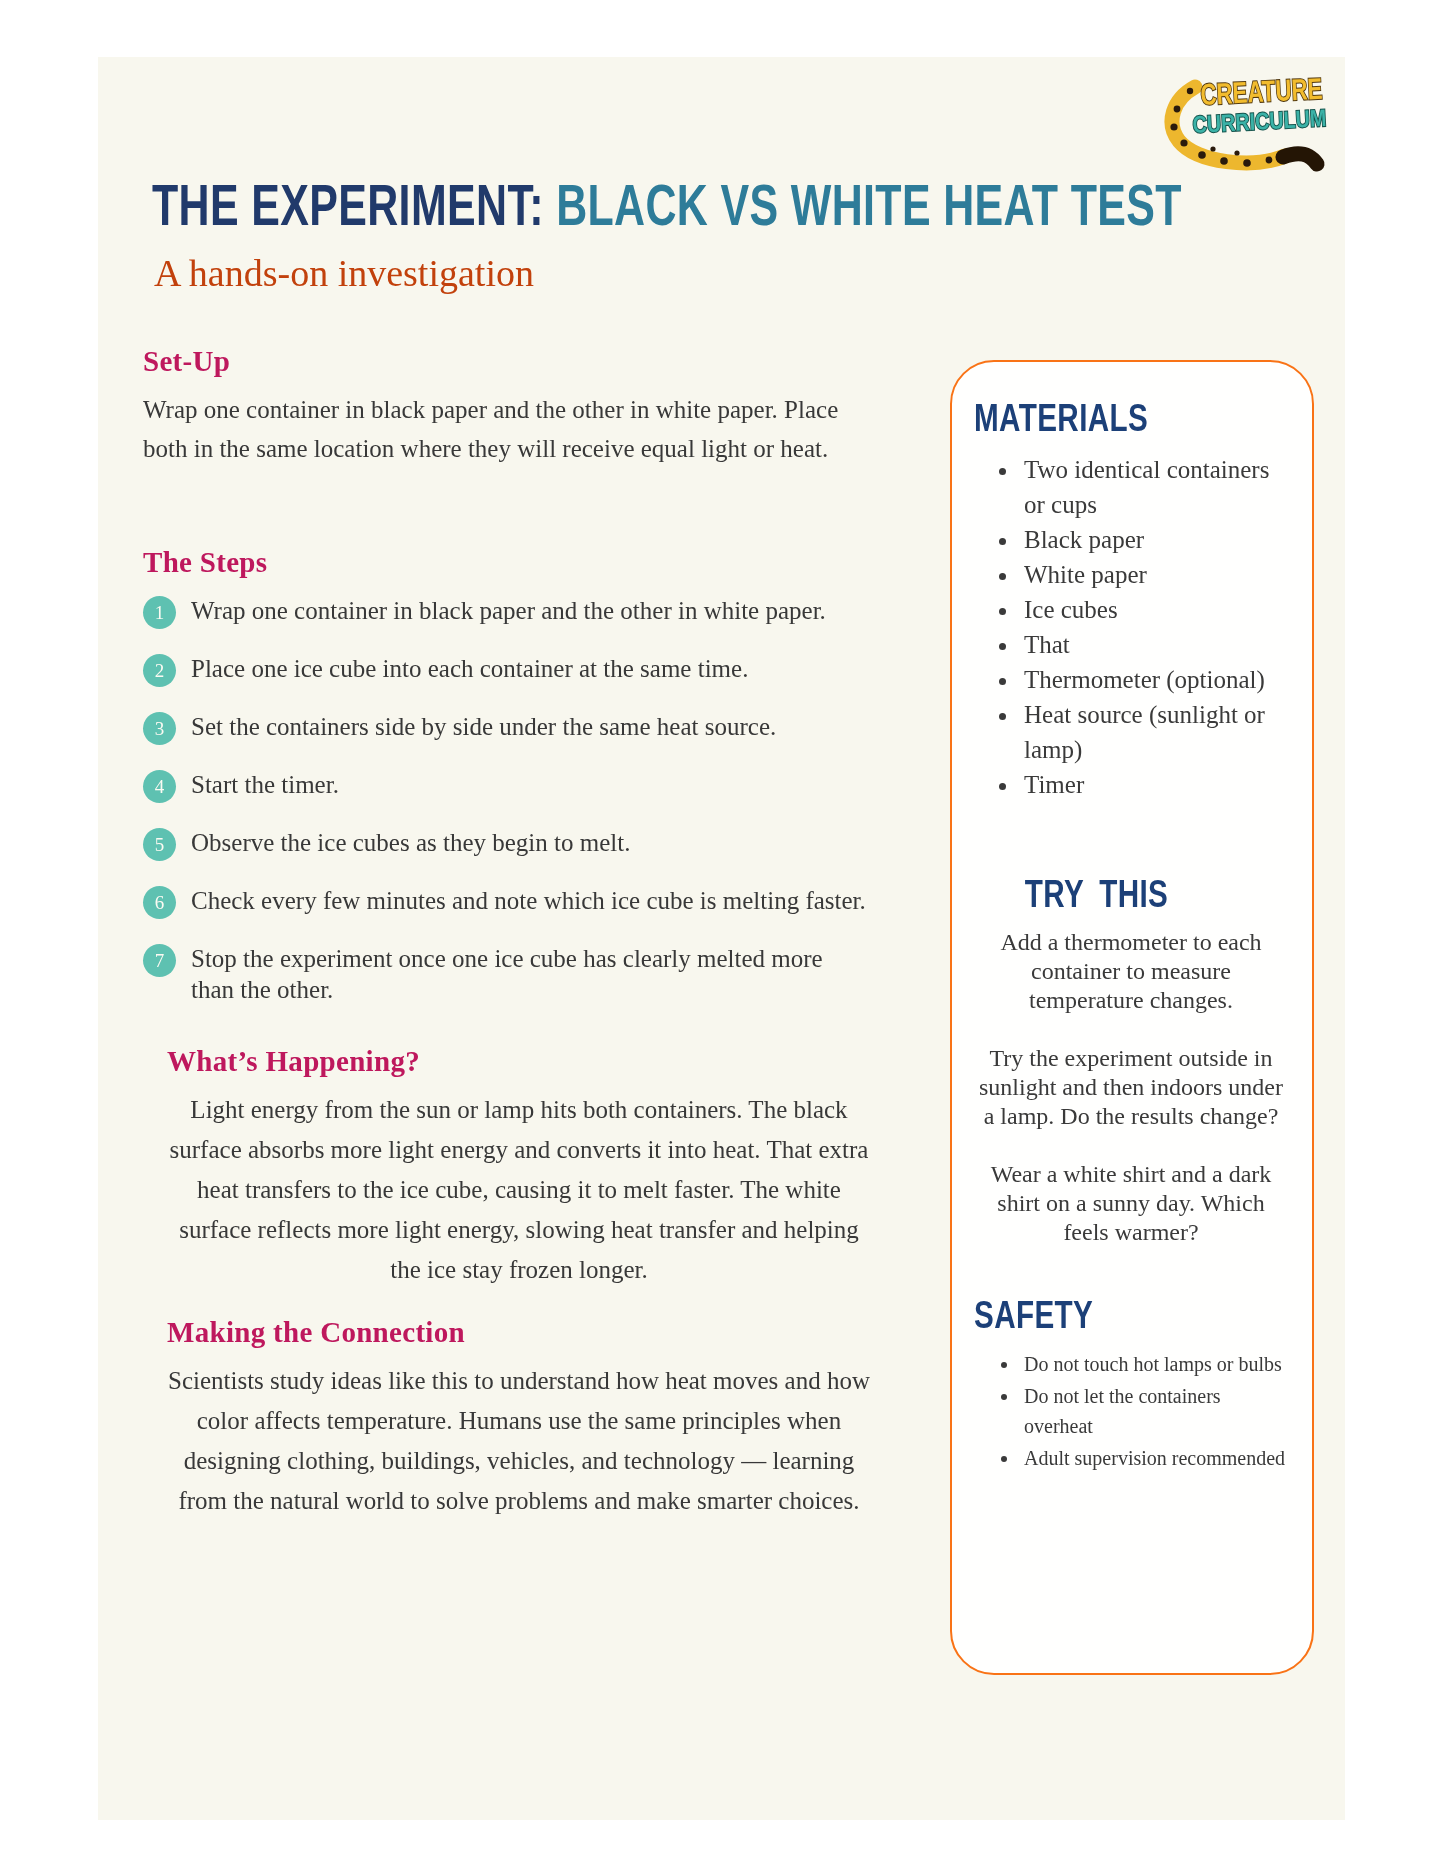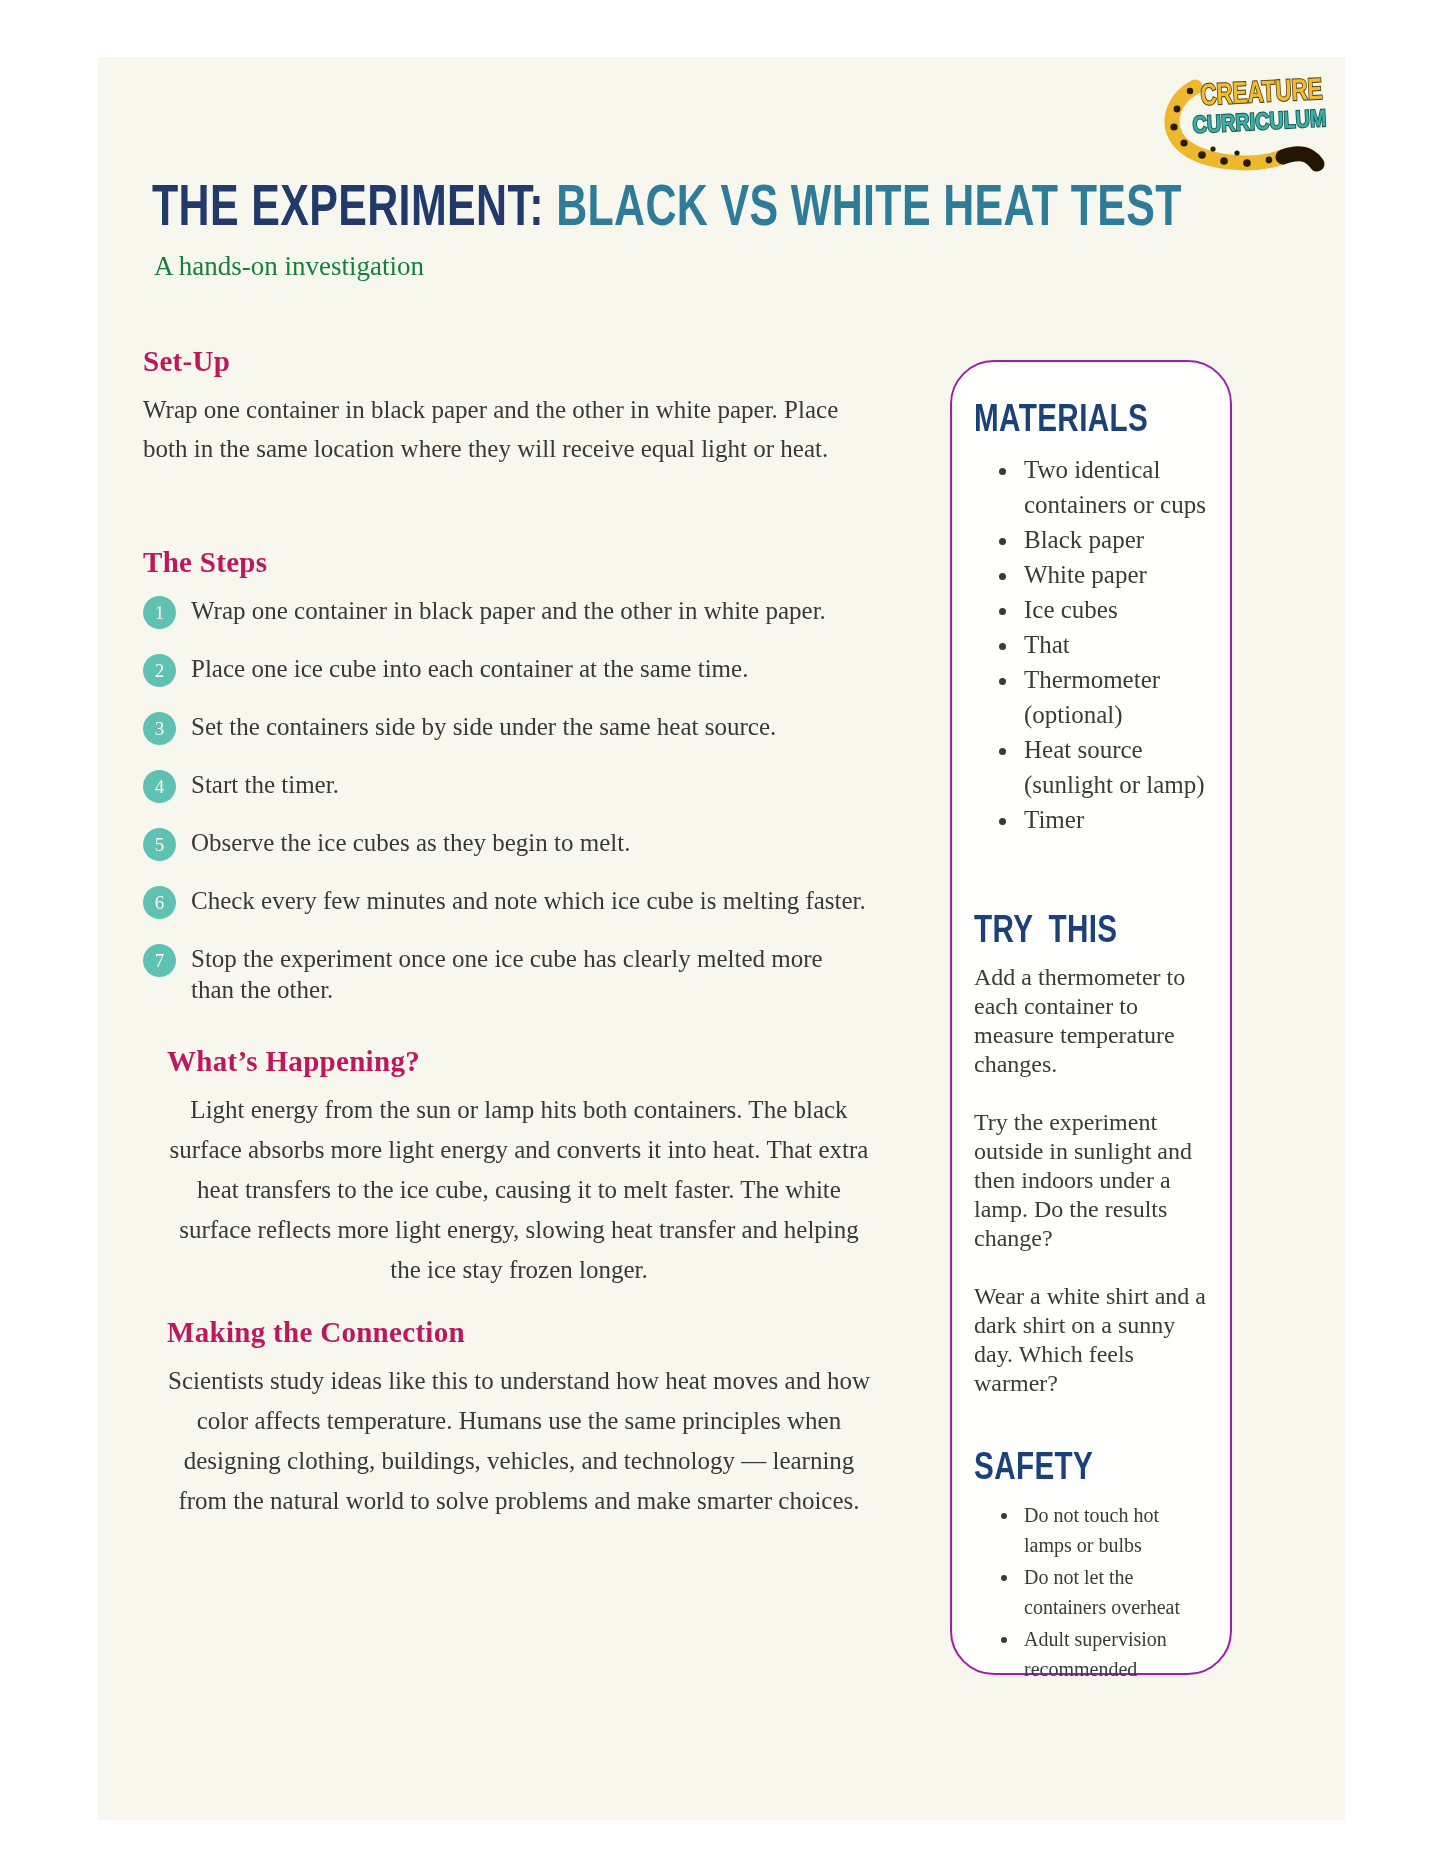--- a/index.html
+++ b/index.html
@@ -19,21 +19,21 @@
   .title{
     position:absolute;left:54px;top:118px;margin:0;
     font-family:"Liberation Sans", sans-serif;font-weight:bold;
     font-size:58px;line-height:60px;letter-spacing:0.5px;white-space:nowrap;
     transform:scaleX(0.74);transform-origin:left top;
   }
   .t-navy{color:#213a6b;}
   .t-teal{color:#2e7c99;}
   .subtitle{
     position:absolute;left:56px;top:194px;
-    font-size:27px;color:#15803d;
+    font-size:38px;color:#c2410c;
   }
   
   .main-col{position:absolute;left:45px;top:288px;width:728px;color:#383838;}
   .main-col h2{
     font-size:29px;font-weight:bold;color:#be185d;
     margin:0 0 12px 0;letter-spacing:0.3px;
   }
   .para{font-size:25px;line-height:39px;margin:0;}
   .sec-setup{margin-bottom:78px;}
   .sec-steps h2{margin-bottom:16px;}
@@ -44,38 +44,38 @@
     flex:0 0 auto;width:33px;height:33px;border-radius:50%;
     background:#5ec1b1;color:#fbfaf2;
     font-size:19px;line-height:33px;text-align:center;margin-top:1px;
   }
   .step-text{font-size:25px;line-height:31px;}
   .sec-wh,.sec-mc{margin-left:24px;}
   .sec-wh .para,.sec-mc .para{line-height:40px;text-align:center;}
   .sec-wh{margin-bottom:26px;}
   
   .sidebar{
-    position:absolute;left:852px;top:303px;width:282px;height:1315px;
+    position:absolute;left:852px;top:303px;width:364px;height:1315px;
     box-sizing:border-box;background:#fffffe;
-    border:2px solid #a21caf;border-radius:44px;
+    border:2px solid #f97316;border-radius:44px;
     padding:34px 24px 0 22px;color:#3a3a3a;
   }
   .side-h{
     font-family:"Liberation Sans", sans-serif;font-weight:bold;
     font-size:38px;line-height:44px;color:#1c4078;letter-spacing:0.5px;
     margin:0 0 12px 0;white-space:nowrap;
     transform:scaleX(0.78);transform-origin:left center;
   }
   .side-h.spread{word-spacing:9px;}
   .bullets{margin:0;padding-left:46px;list-style:disc;}
   .bullets li{padding-left:4px;}
   .mat li{font-size:25px;line-height:35px;}
   .safety li{font-size:20px;line-height:30px;margin-bottom:2px;}
   .side-sec-materials{margin-bottom:70px;}
-  .side-sec-try{margin-bottom:46px;}
+  .side-sec-try{margin-bottom:46px;text-align:center;}
   .try-para{font-size:24px;line-height:29px;margin:0 0 29px 0;}
 </style>
 </head>
 <body>
 
 <div class="page">
 
   <svg class="logo" viewBox="0 0 176 116">
     <path d="M38,26 C16,38 8,62 22,80 C40,102 96,108 128,95" fill="none" stroke="#edb72e" stroke-width="15" stroke-linecap="round"></path>
     <path d="M126,96 C142,90 152,92 160,103" fill="none" stroke="#241505" stroke-width="15" stroke-linecap="round"></path>

